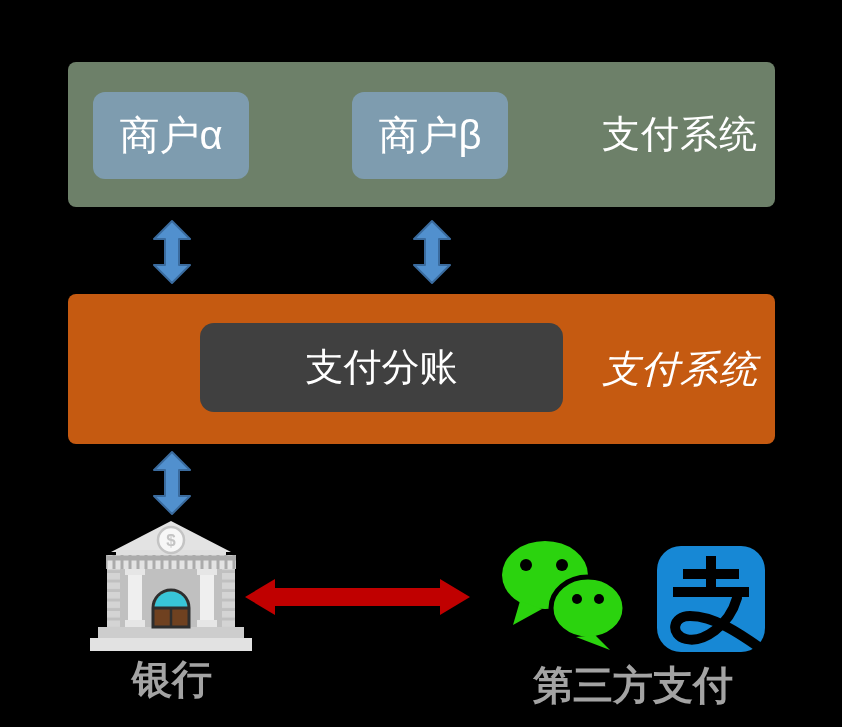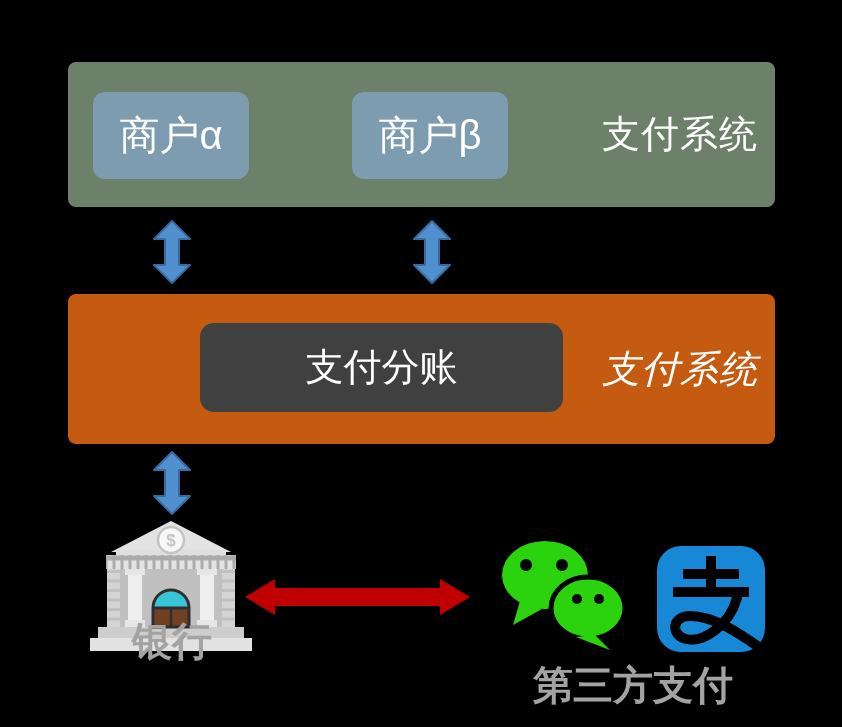--- a/index.html
+++ b/index.html
@@ -86,21 +86,21 @@
     </g>
 
     <polygon points="81,5 141,36 21,36" fill="#E3E3E3"></polygon>
     <rect x="26" y="34" width="110" height="5" fill="#DFDFDF"></rect>
     <rect x="16" y="39" width="130" height="14" fill="url(#dentil)"></rect>
     <g>
       <circle cx="81" cy="24" r="13" fill="#F7F7F7" stroke="#C4C4C4" stroke-width="2.5"></circle>
       <text x="81" y="30" text-anchor="middle" font-size="17" font-weight="bold" fill="#C4C4C4">$</text>
     </g>
   </svg>
-  <div class="gray-label" style="left:92px;top:614px;width:160px;">银行</div>
+  <div class="gray-label" style="left:92px;top:652px;width:160px;">银行</div>
 
   <svg class="abs" style="left:245px;top:577px;" width="225" height="40" viewBox="0 0 225 40">
     <path d="M0,20 L30,2 V11 H195 V2 L225,20 L195,38 V29 H30 V38 Z" fill="#C00000"></path>
   </svg>
 
   <svg class="abs" style="left:498px;top:538px;" width="130" height="112" viewBox="0 0 130 112">
     <ellipse cx="47" cy="37" rx="43" ry="34" fill="#2BD30E"></ellipse>
     <polygon points="22,63 15,87 44,71" fill="#2BD30E"></polygon>
     <circle cx="28" cy="27" r="6" fill="#000"></circle>
     <circle cx="64" cy="27" r="6" fill="#000"></circle>

